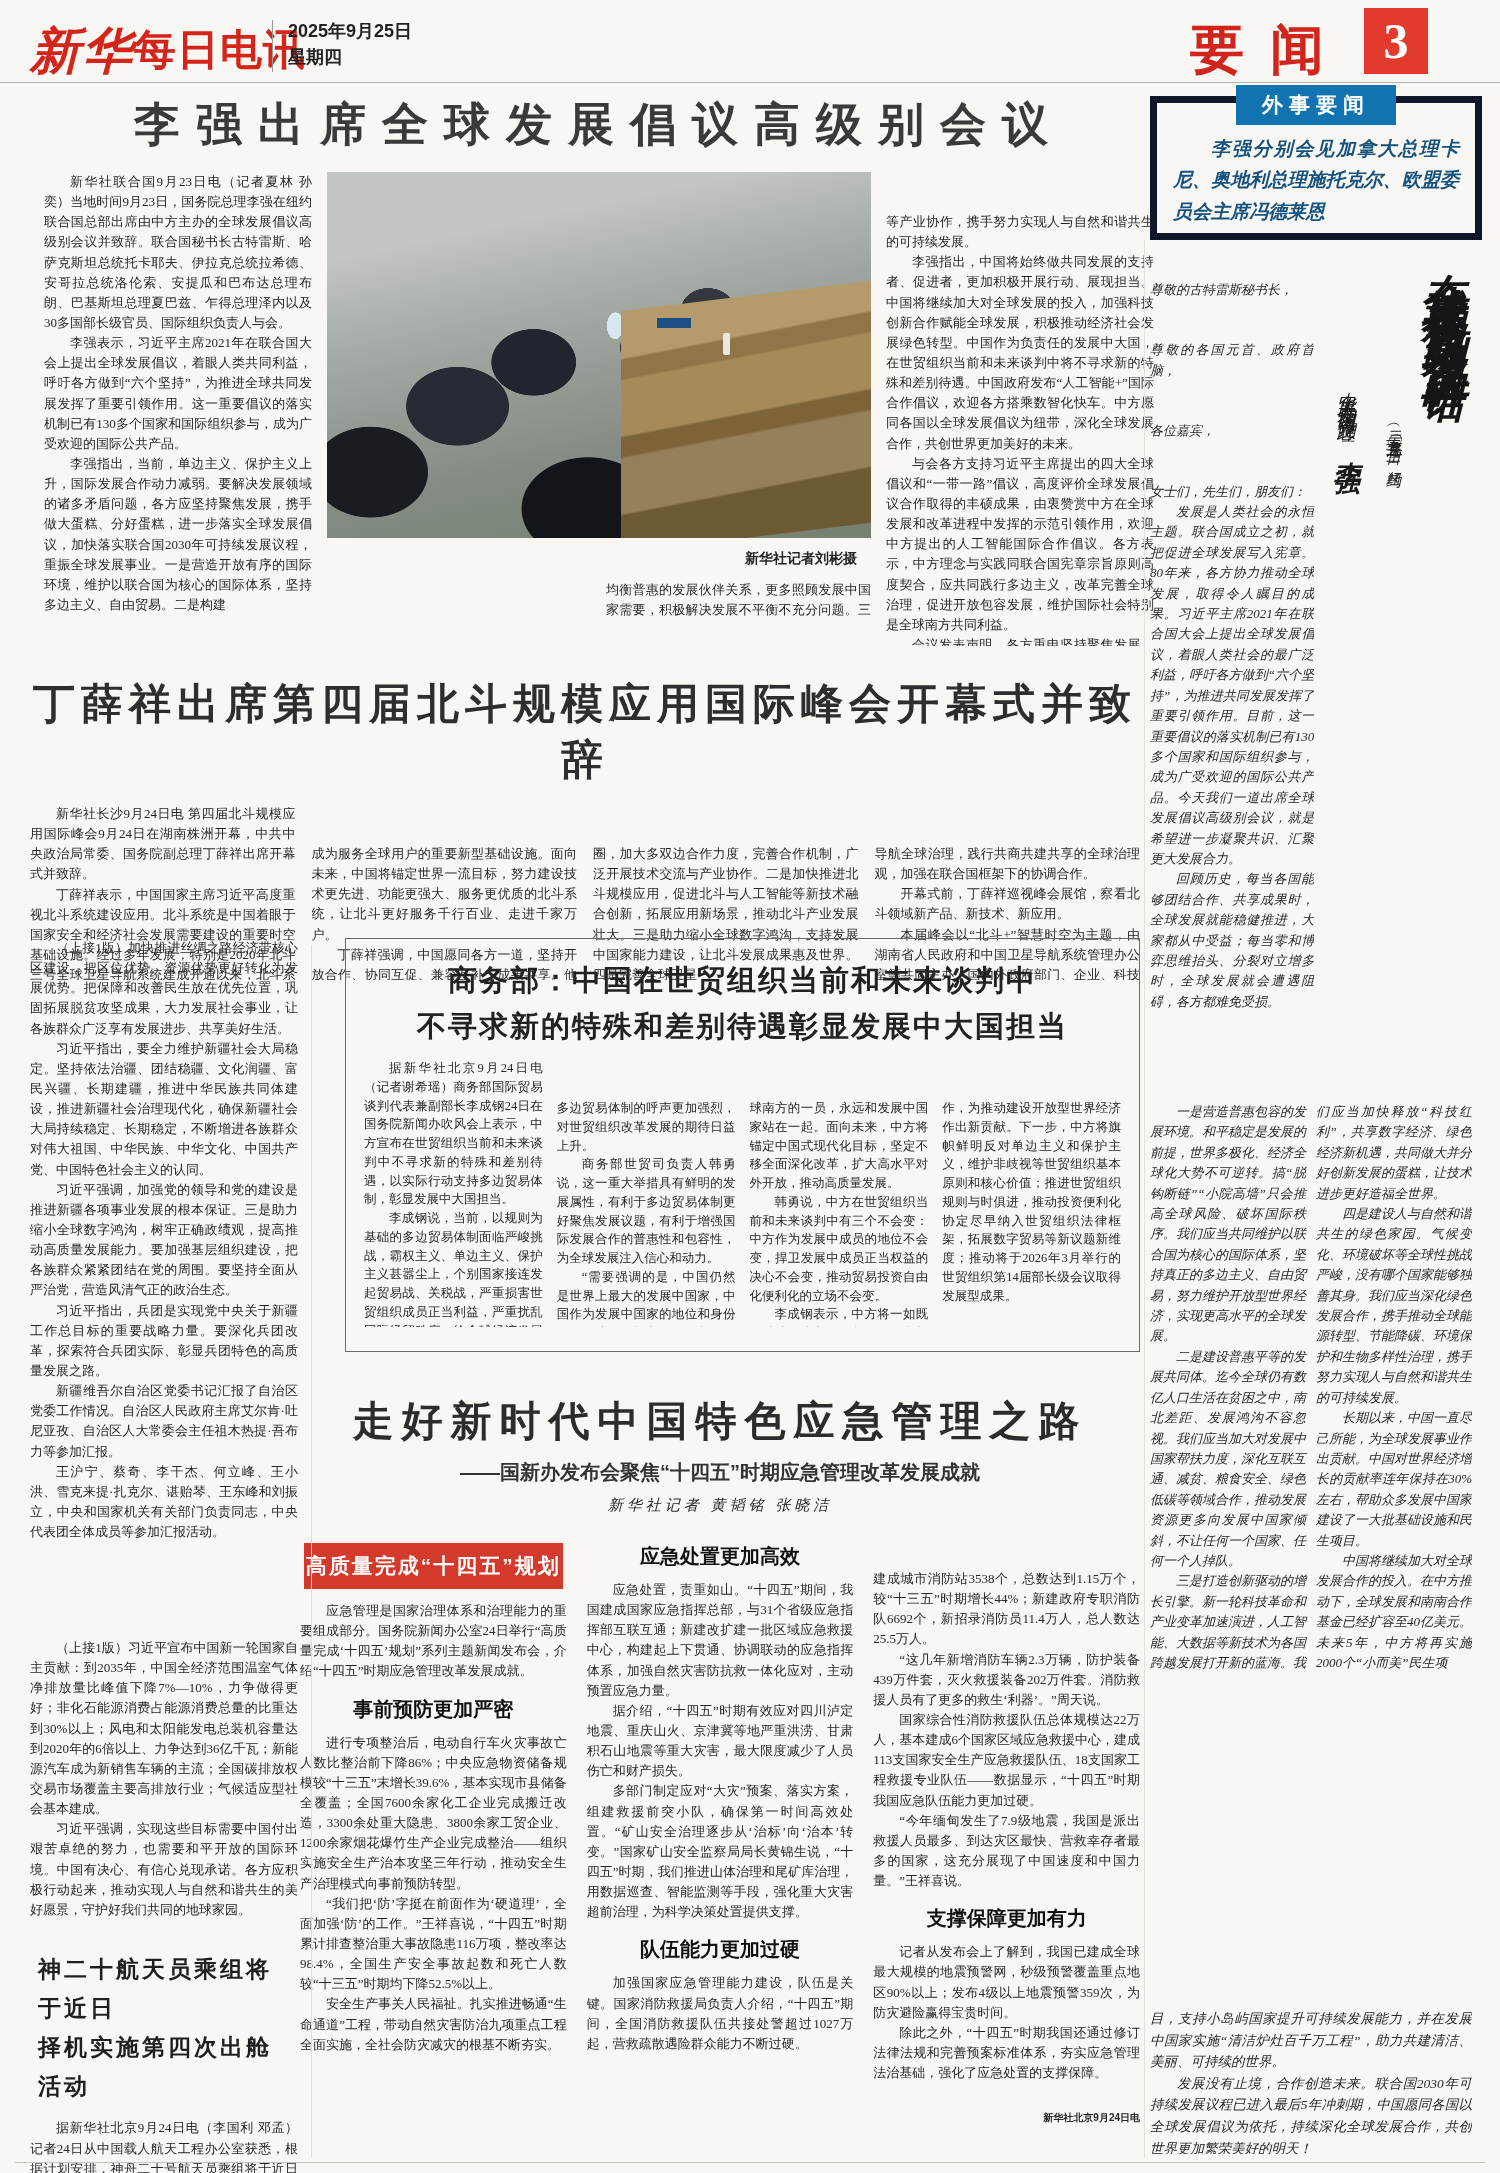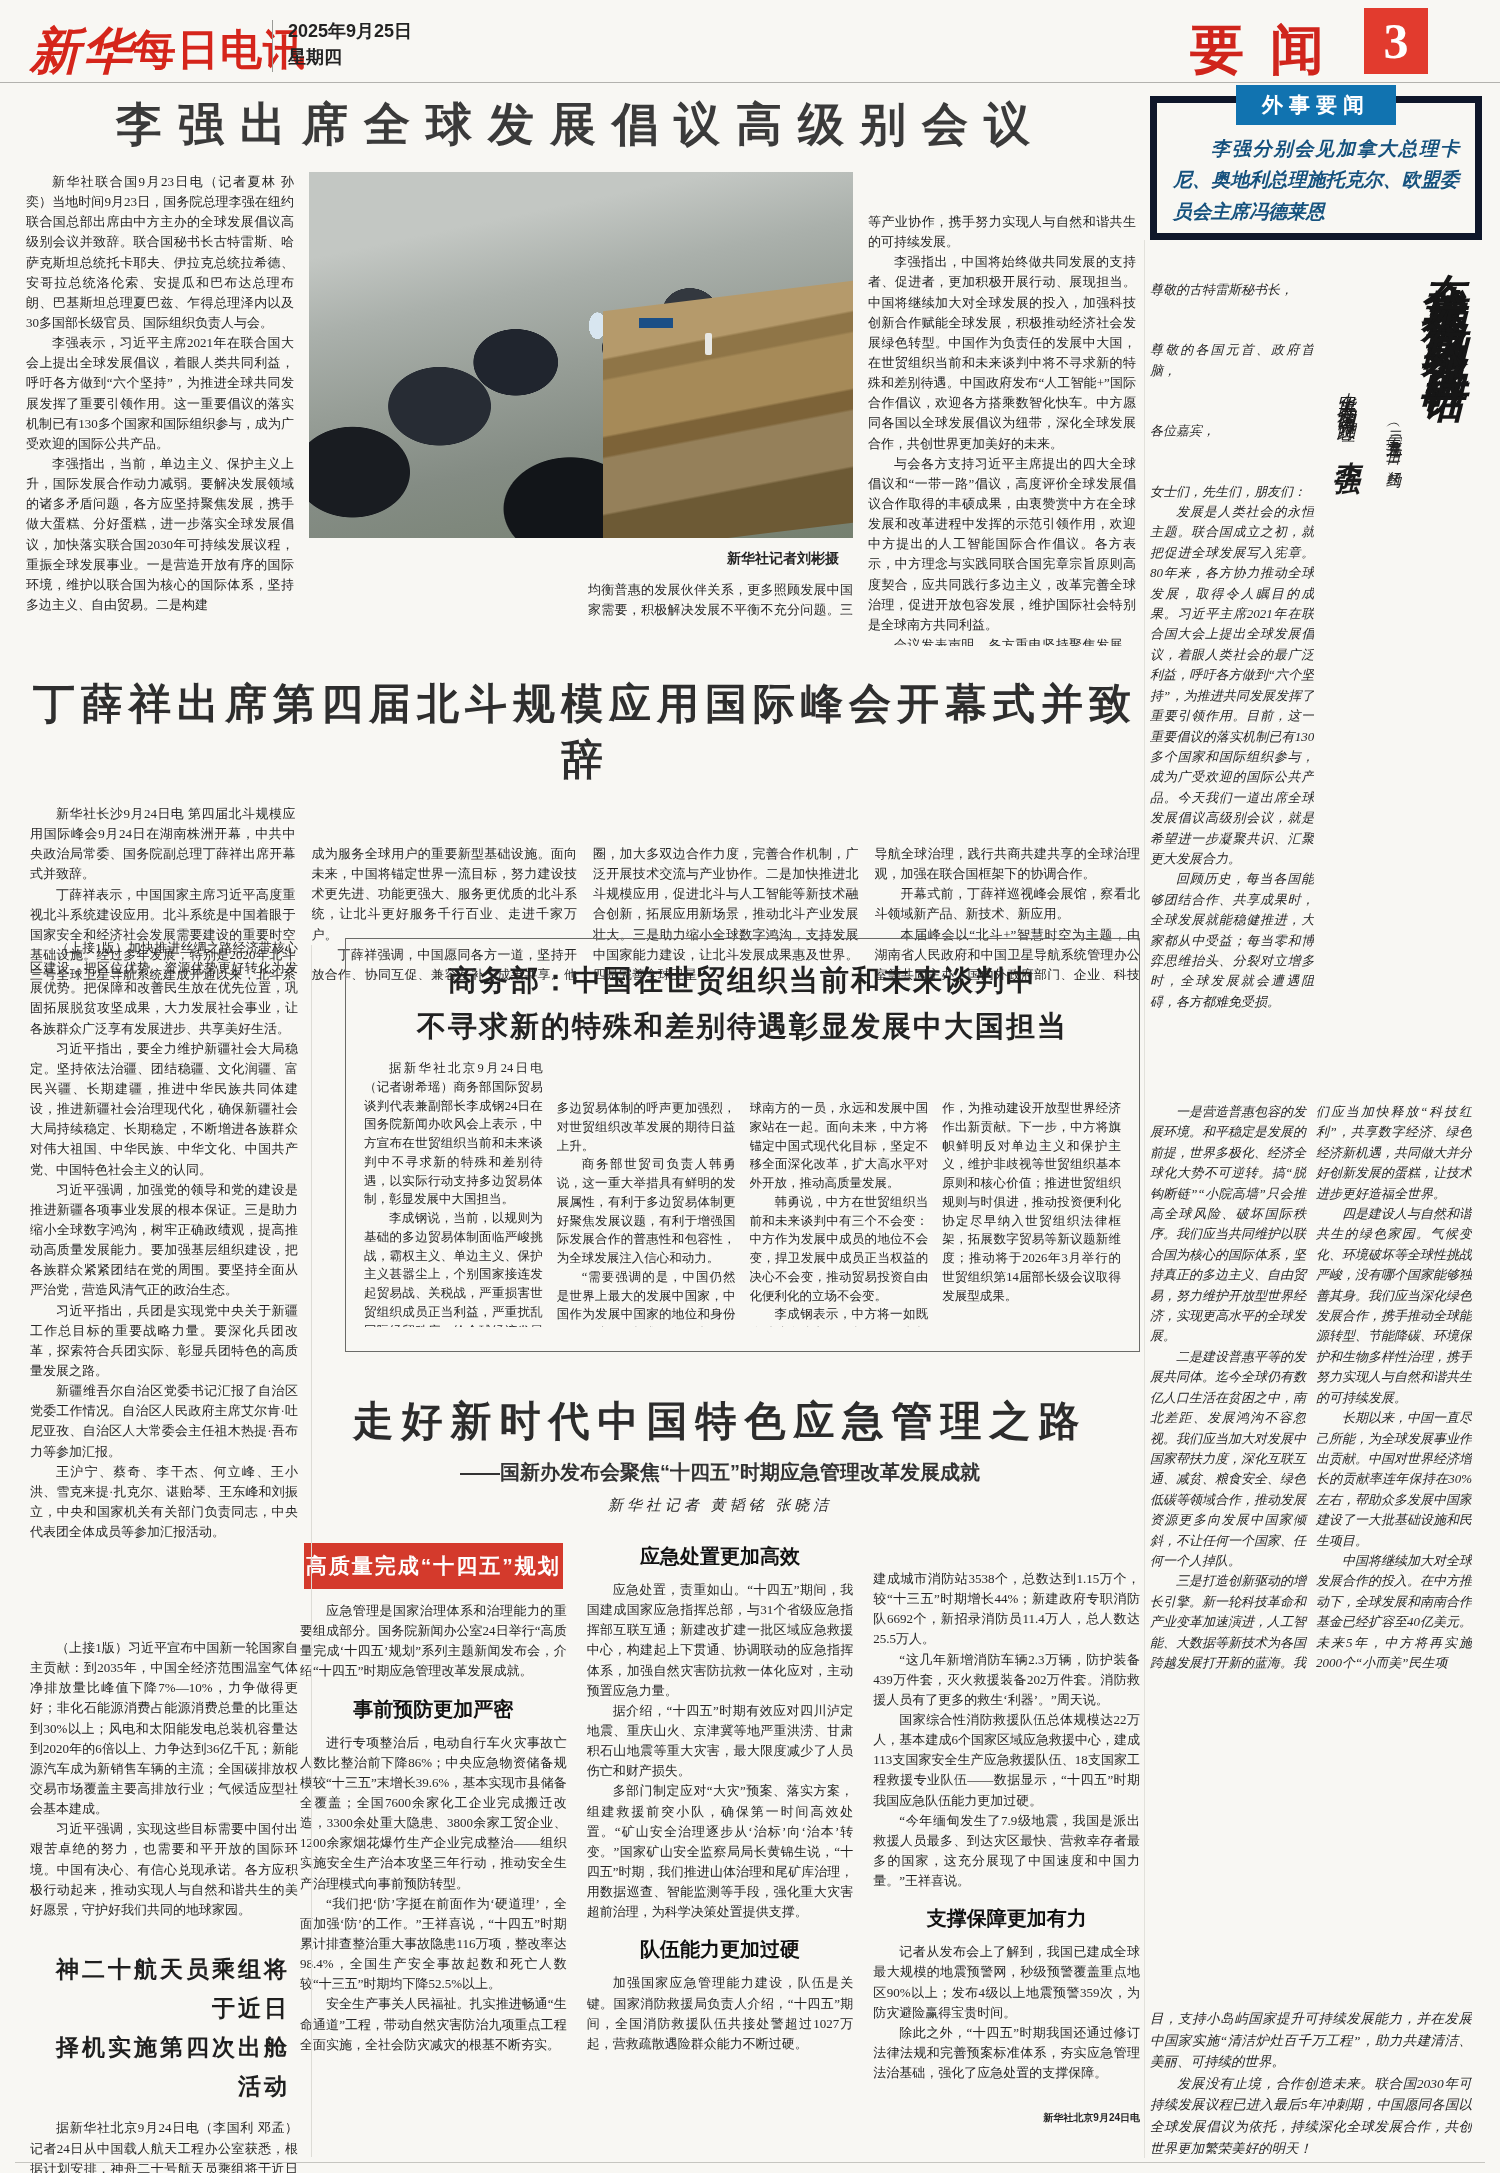--- a/index.html
+++ b/index.html
@@ -23,21 +23,21 @@
   .para{text-indent:2em;}
   .cont,.salute{text-indent:0;margin-top:40px;}
   .sec-h{font-family:"Liberation Sans","DejaVu Sans",sans-serif;font-weight:bold;font-size:20px;
          text-align:center;margin:14px 0 10px;text-indent:0;color:#111;}
   .red-h{background:#d43a2c;color:#fff;font-family:"Liberation Sans","DejaVu Sans",sans-serif;
          font-weight:bold;font-size:21px;text-align:center;padding:9px 0;margin:14px 4px 12px;letter-spacing:2px;}
   .signoff{text-align:right;font-family:"Liberation Sans","DejaVu Sans",sans-serif;font-weight:bold;
            font-size:10px;margin-top:28px;text-indent:0;}
   .kai{font-style:italic;}
   
-  .lead{position:absolute;top:90px;left:26px;width:1110px;height:560px;}
+  .lead{position:absolute;top:90px;left:44px;width:1110px;height:560px;}
   .lead h1{margin:4px 0 16px;text-align:center;font-size:46px;font-weight:900;color:#3a3a3a;letter-spacing:16px;}
   .lead-cols{display:flex;gap:15px;height:474px;}
   .lead-col{width:268px;overflow:hidden;}
   .photo-wrap{width:544px;}
   .photo{position:relative;height:366px;overflow:hidden;
     background:
       radial-gradient(ellipse 14px 22px at 53% 42%, #d8e6f0 0 60%, transparent 61%),
       radial-gradient(ellipse 95px 75px at 8% 82%, #191c21 0 60%, transparent 61%),
       radial-gradient(ellipse 85px 65px at 24% 64%, #272c34 0 60%, transparent 61%),
       radial-gradient(ellipse 70px 55px at 38% 52%, #20252e 0 60%, transparent 61%),
@@ -97,21 +97,21 @@
   .em-sub{text-align:center;font-family:"Liberation Sans","DejaVu Sans",sans-serif;font-weight:bold;
           font-size:20px;color:#333;margin-bottom:10px;}
   .em-byline{text-align:center;font-size:15px;letter-spacing:4px;margin-bottom:14px;}
   .em-cols{display:flex;gap:20px;height:606px;}
   .em-cols .col{flex:1;overflow:hidden;}
   
   .leftcol{position:absolute;top:938px;left:30px;width:268px;height:1226px;}
   .seg-xinjiang{height:694px;overflow:hidden;}
   .seg-climate{height:300px;overflow:hidden;margin-top:6px;}
   .shenzhou{margin-top:12px;}
-  .shenzhou h3{margin:4px 8px 12px;text-align:right;font-size:23px;font-weight:900;letter-spacing:3px;
+  .shenzhou h3{margin:4px 8px 12px;text-align:left;font-size:23px;font-weight:900;letter-spacing:3px;
                color:#1f1f1f;line-height:1.7;}
   .v-rule-left{position:absolute;top:945px;left:311px;width:1px;height:1212px;background:#dddcd6;}
   .v-rule-right{position:absolute;top:240px;left:1144px;width:1px;height:1918px;background:#e2e1db;}
 </style>
 </head>
 <body>
 
 <div class="page">
 
   <div class="masthead">

